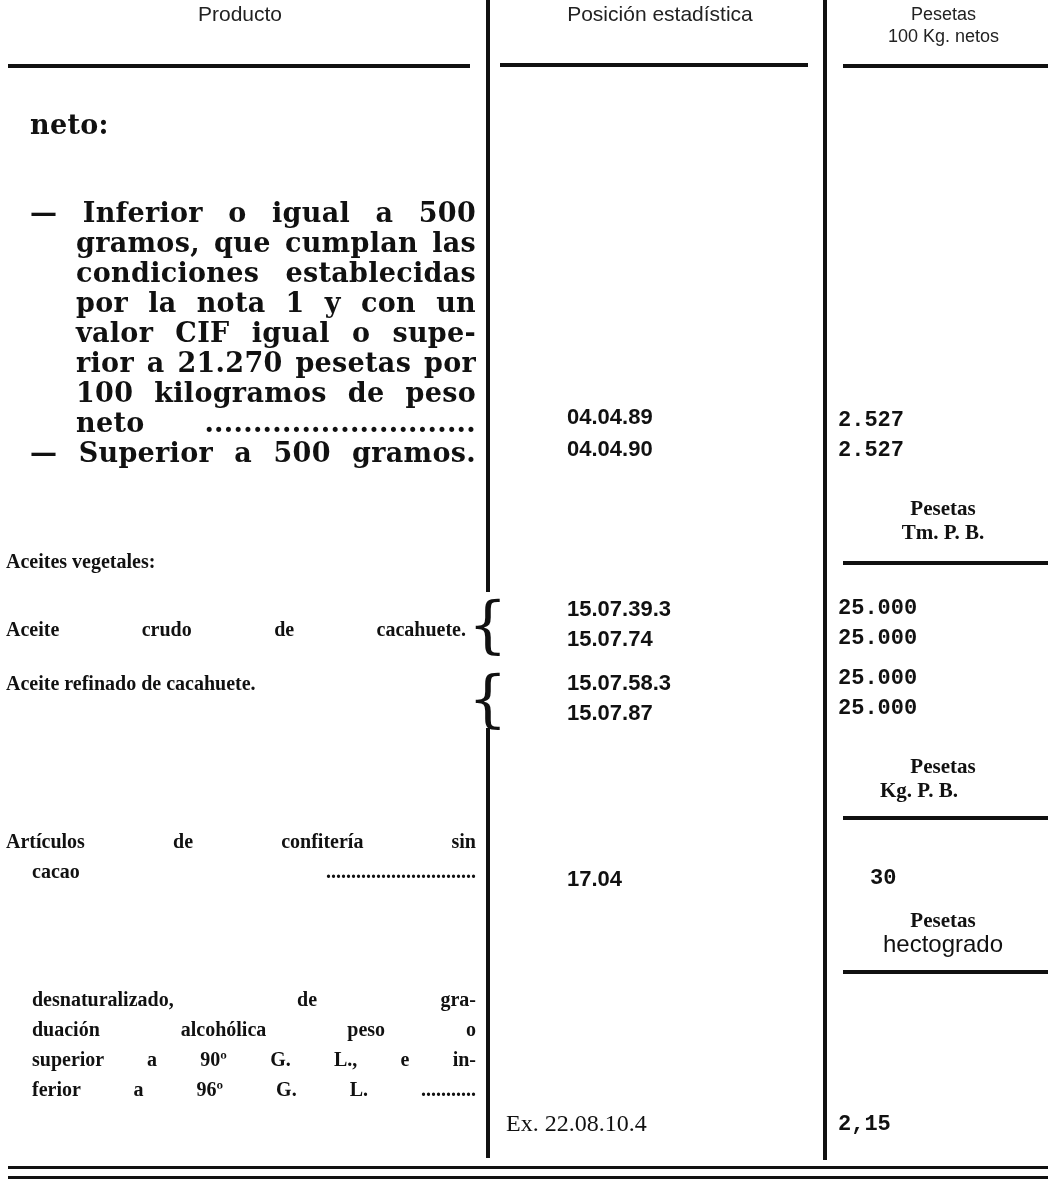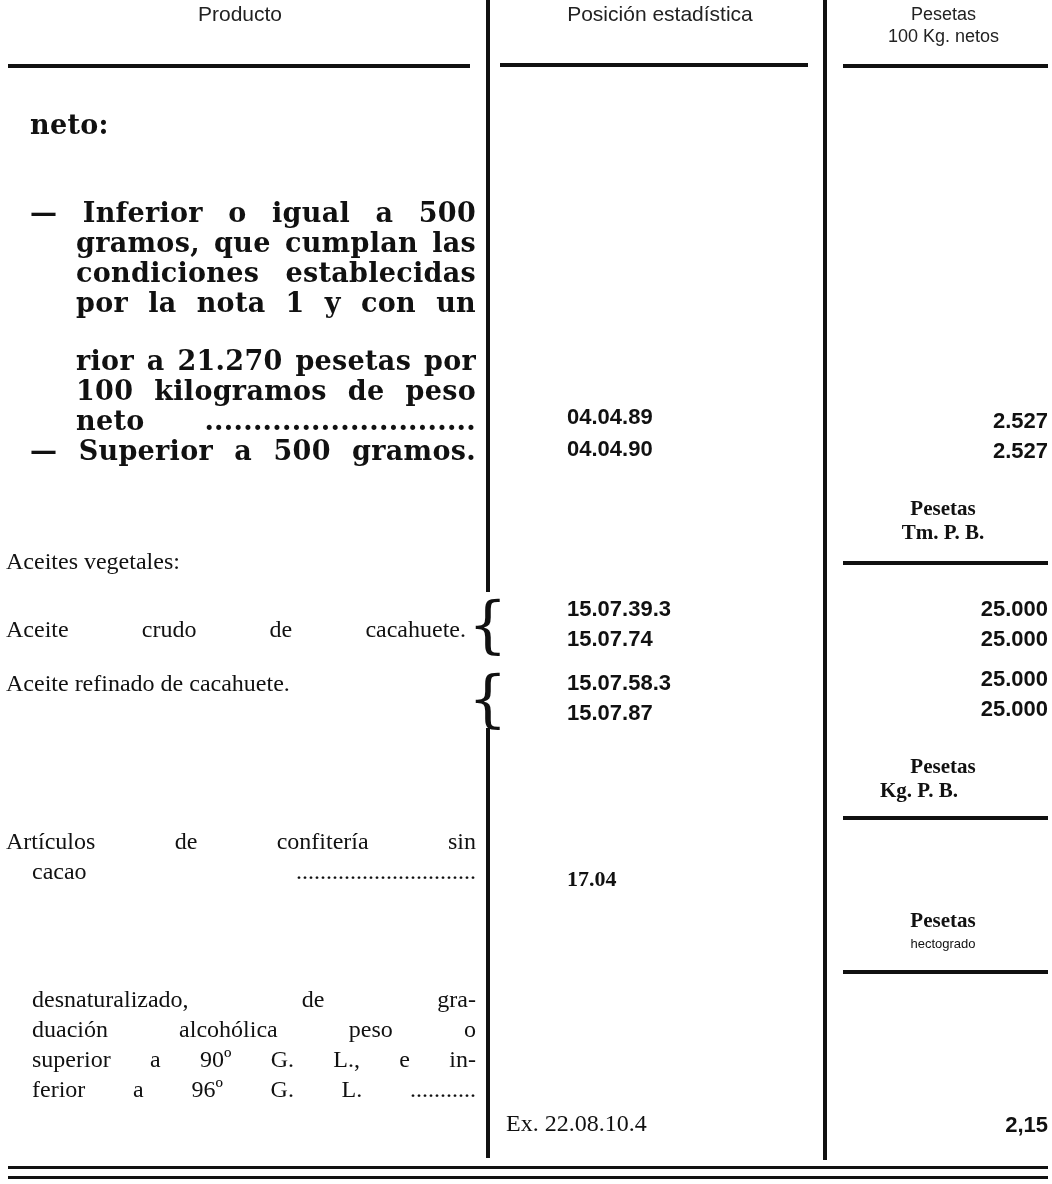--- a/index.html
+++ b/index.html
@@ -4,24 +4,24 @@
   <style>
     html, body { margin: 0; padding: 0; background: #ffffff; }
     body { width: 1052px; height: 1184px; position: relative; overflow: hidden;
            font-family: "DejaVu Serif", "Liberation Serif", serif; color: #111; }
     .abs { position: absolute; white-space: nowrap; }
     .hdr { font-family: "Liberation Sans", "DejaVu Sans", sans-serif; font-size: 21px; color: #222; text-align: center; }
     .hdr-sm { font-size: 18px; line-height: 20px; }
     .rule { position: absolute; background: #111; }
     .vrule { position: absolute; background: #111; width: 4px; }
     .prod { font-size: 27px; line-height: 30px; font-weight: bold; letter-spacing: 0.3px; }
-    .prod-n { font-size: 24px; line-height: 30px; font-family: "Liberation Serif", "DejaVu Serif", serif; }
+    .prod-n { font-size: 20px; line-height: 30px; font-family: "Liberation Serif", "DejaVu Serif", serif; font-weight: bold; }
     .num { font-family: "Liberation Sans", "DejaVu Sans", sans-serif; font-size: 22px; line-height: 30px; font-weight: bold; }
     .unit { font-family: "Liberation Serif", "DejaVu Serif", serif; font-size: 21px; line-height: 24px; font-weight: bold; text-align: center; width: 210px; }
-    .val { width: 210px; text-align: right; }
+    .val { width: 210px; text-align: left; font-family: Liberation Mono, monospace; }
     .brace { font-family: "DejaVu Serif", serif; font-size: 62px; line-height: 62px; font-weight: normal; }
     .just { display: block; text-align: justify; text-align-last: justify; }
   </style>
 </head>
 <body>
 
 <div class="abs hdr" style="left:0; width:480px; top:2px;">Producto</div>
 <div class="abs hdr" style="left:495px; width:330px; top:2px;">Posición estadística</div>
 <div class="abs hdr hdr-sm" style="left:835px; width:217px; top:4px;">Pesetas</div>
 <div class="abs hdr hdr-sm" style="left:835px; width:217px; top:26px;">100 Kg. netos</div>
@@ -36,21 +36,22 @@
 
 <div class="abs prod" style="left:30px; top:110px; width:446px;">
   <span>neto:</span>
 </div>
 
 <div class="abs prod" style="left:30px; top:198px; width:446px; white-space:normal;">
   <span class="just">— Inferior o igual a 500</span>
   <span class="just" style="padding-left:46px;">gramos, que cumplan las</span>
   <span class="just" style="padding-left:46px;">condiciones establecidas</span>
   <span class="just" style="padding-left:46px;">por la nota 1 y con un</span>
-  <span class="just" style="padding-left:46px;margin-top:28px;">rior a 21.270 pesetas por</span>
+  <span class="just" style="padding-left:46px;">valor CIF igual o supe-</span>
+  <span class="just" style="padding-left:46px;">rior a 21.270 pesetas por</span>
   <span class="just" style="padding-left:46px;">100 kilogramos de peso</span>
   <span class="just" style="padding-left:46px; overflow:hidden;">neto ............................</span>
   <span class="just">— Superior a 500 gramos.</span>
 </div>
 
 <div class="abs num" style="left:567px; top:402px;">04.04.89</div>
 <div class="abs num" style="left:567px; top:434px;">04.04.90</div>
 <div class="abs num val" style="left:838px; top:406px;">2.527</div>
 <div class="abs num val" style="left:838px; top:436px;">2.527</div>
 
@@ -77,25 +78,25 @@
 <div class="abs num val" style="left:838px; top:694px;">25.000</div>
 
 <div class="abs unit" style="left:838px; top:754px;">Pesetas</div>
 <div class="abs unit" style="left:814px; top:778px;">Kg. P. B.</div>
 <div class="rule" style="left:843px; width:205px; top:816px; height:4px;"></div>
 
 <div class="abs prod-n" style="left:6px; top:826px; width:470px; white-space:normal;">
   <span class="just">Artículos de confitería sin</span>
   <span class="just" style="padding-left:26px; overflow:hidden;">cacao ..............................</span>
 </div>
-<div class="abs num" style="left:567px; top:864px;font-family:Liberation Serif, serif;">17.04</div>
+<div class="abs num" style="left:567px; top:864px;">17.04</div>
 <div class="abs num val" style="left:870px; top:864px;">30</div>
 
 <div class="abs unit" style="left:838px; top:908px;">Pesetas</div>
-<div class="abs unit" style="left:838px; top:932px; font-weight:normal; font-family:'Liberation Sans', sans-serif; font-size:13px;">hectogrado</div>
+<div class="abs unit" style="left:838px; top:932px; font-weight:normal; font-family:'Liberation Sans', sans-serif; font-size:24px;">hectogrado</div>
 <div class="rule" style="left:843px; width:205px; top:970px; height:4px;"></div>
 
 <div class="abs prod-n" style="left:6px; top:984px; width:470px; white-space:normal;">
   <span class="just" style="padding-left:26px;">desnaturalizado, de gra-</span>
   <span class="just" style="padding-left:26px;">duación alcohólica peso o</span>
   <span class="just" style="padding-left:26px;">superior a 90º G. L., e in-</span>
   <span class="just" style="padding-left:26px; overflow:hidden;">ferior a 96º G. L. ...........</span>
 </div>
 <div class="abs num" style="left:506px; top:1108px; font-weight:normal; font-family:'Liberation Serif', serif; font-size:24px;">Ex. 22.08.10.4</div>
 <div class="abs num val" style="left:838px; top:1110px;">2,15</div>

